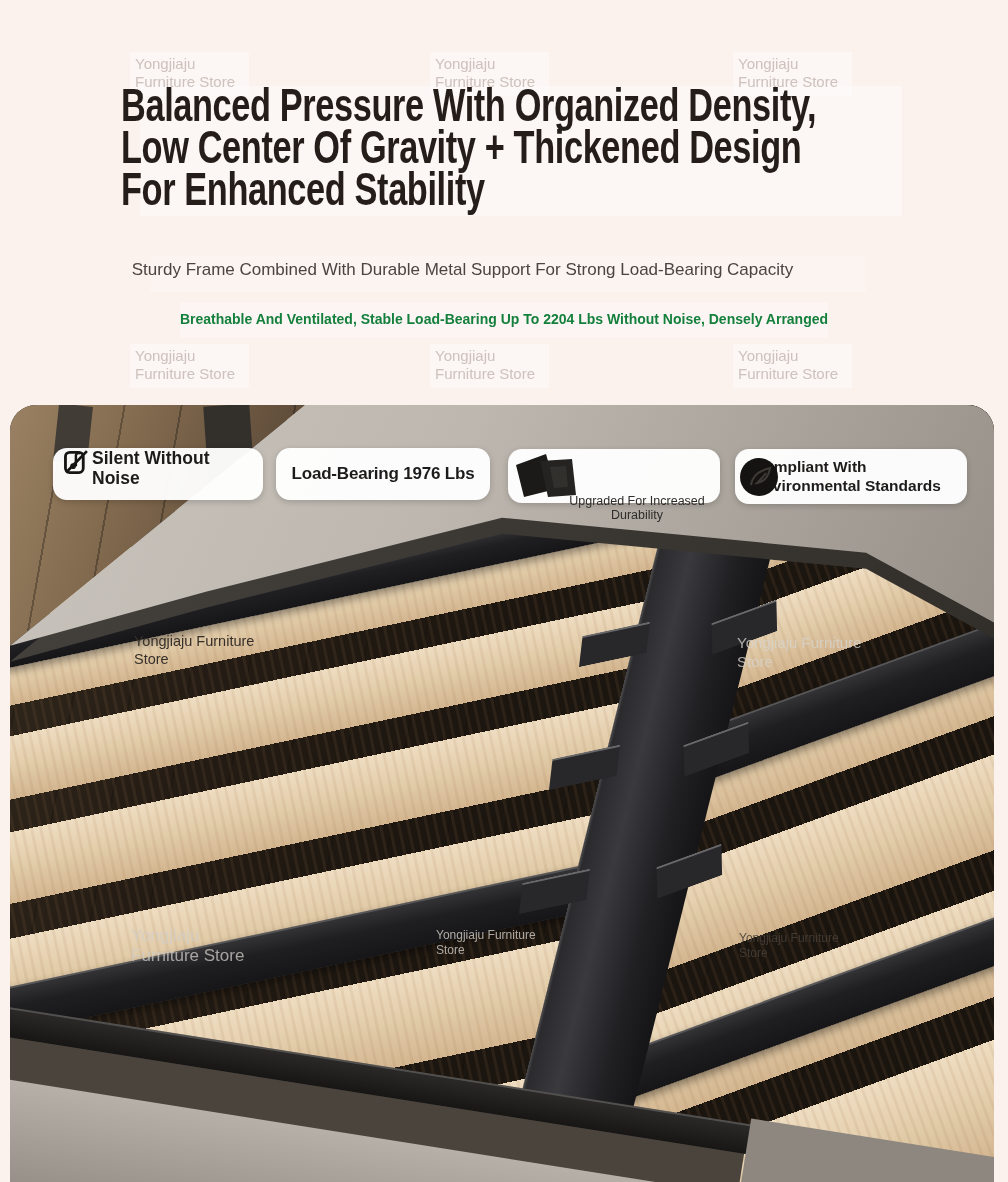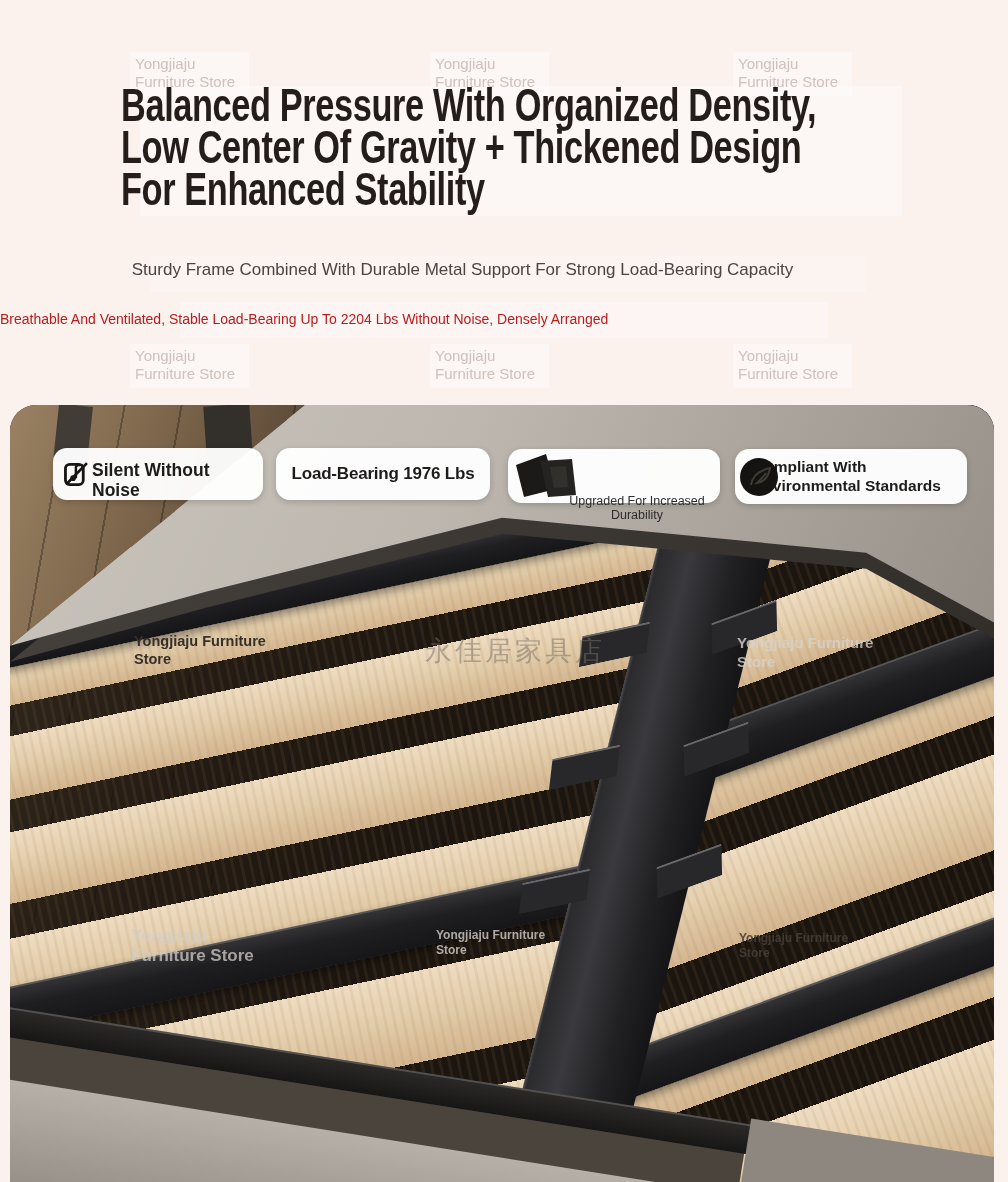--- a/index.html
+++ b/index.html
@@ -17,22 +17,22 @@
   .wm { position:absolute; font-size:15px; line-height:18px; color:#cdc2bd;
         background:rgba(255,255,255,.38); padding:3px 14px 5px 5px; }
   .wm.r1a { left:130px; top:52px; } .wm.r1b { left:430px; top:52px; } .wm.r1c { left:733px; top:52px; }
   .wm.r2a { left:130px; top:344px; } .wm.r2b { left:430px; top:344px; } .wm.r2c { left:733px; top:344px; }
 
   .hero-title { position:absolute; left:121px; top:84px; font-size:47px; line-height:42px;
         font-weight:700; color:#241d19; letter-spacing:-0.5px; white-space:nowrap;
         transform:scaleX(.73); transform-origin:0 0; }
   .hero-subtitle { position:absolute; left:0; top:260px; width:925px; text-align:center;
         font-size:17px; color:#4a4442; }
-  .hero-desc { position:absolute; left:0; top:311px; width:1008px; 
-        font-size:14px; color:#b91c1c; }
+  .hero-desc { position:absolute; left:0; top:311px; width:1008px; text-align:center;
+        font-size:14px; color:#15803d;font-weight:bold; }
 
   
   .photo { position:absolute; left:10px; top:405px; width:984px; height:777px;
         border-radius:26px 26px 0 0; overflow:hidden; background:#2c241d; }
 
   .floor { position:absolute; inset:0;
         background:
           repeating-linear-gradient(100deg, rgba(0,0,0,.28) 0 2px, rgba(0,0,0,0) 2px 56px),
           linear-gradient(110deg,#9a8164 0%,#846c50 10%,#5a4836 25%,#3a2f25 45%,#2c241d 100%); }
 
@@ -96,33 +96,33 @@
         transform:rotate(9deg); transform-origin:left center;
         background:linear-gradient(180deg,#2a2927,#171615);
         border-top:2px solid rgba(255,255,255,.25); }
   .foot-gray  { position:absolute; left:-50px; top:668px; width:820px; height:180px;
         transform:rotate(9deg); transform-origin:left center;
         background:linear-gradient(180deg,#b6b0a8,#948e86 60%,#807a73); }
   .corner-gray-br { position:absolute; right:-30px; bottom:-28px; width:280px; height:70px;
         transform:rotate(9deg); background:#8d8780; }
 
   
-  .pwm { position:absolute; font-weight:700; line-height:1.25; }
+  .pwm { position:absolute; font-weight:400; line-height:1.25; }
   .pwm1 { left:124px; top:227px; font-size:14.5px; color:#37302a; }
   .pwm-cn { left:415px; top:230px; font-size:27px; font-weight:400; letter-spacing:3px;
         color:rgba(120,112,102,.5); }
   .pwm2 { left:727px; top:229px; font-size:15px; color:rgba(214,210,204,.8); }
   .pwm3 { left:121px; top:521px; font-size:17px; line-height:1.15; color:rgba(209,205,200,.75); }
   .pwm4 { left:426px; top:523px; font-size:12px; color:rgba(200,195,188,.85); }
   .pwm5 { left:729px; top:526px; font-size:12px; color:rgba(70,62,54,.9); }
 
   
   .badge { position:absolute; background:rgba(255,255,255,.96); border-radius:14px;
         box-shadow:0 2px 6px rgba(0,0,0,.18); color:#1d1c1b; }
-  .badge-1 { left:43px;  top:43px; width:210px; height:52px; padding:12px 10px;
+  .badge-1 { left:43px;  top:43px; width:210px; height:52px; padding:0 10px;
         font-size:17.5px; font-weight:700; line-height:20px; }
   .badge-1 .icon-mute { float:left; width:27px; height:27px; margin:0 2px 0 0; }
   .badge-2 { left:266px; top:43px; width:214px; height:52px; display:flex;
         align-items:center; justify-content:center; font-size:17px; font-weight:700;
         letter-spacing:-0.2px; }
   .badge-3 { left:498px; top:44px; width:212px; height:54px; }
   .badge-3 .badge-text { position:absolute; left:52px; top:50%; transform:translateY(-50%);
         width:154px; text-align:center; font-size:12.5px; color:#2e2d2c;margin-top:32px; }
   .badge-3 .icon-bracket { position:absolute; left:2px; top:0; width:74px; height:54px; }
   .badge-4 { left:725px; top:44px; width:232px; height:55px; padding:8px 8px 8px 18px;
@@ -201,21 +201,20 @@
 
     <div class="foot-strip"></div>
     <div class="foot-rail"></div>
     <div class="foot-gray"></div>
     <div class="corner-gray-br"></div>
 
     <div class="pwm pwm1">
       <div>Yongjiaju Furniture</div>
       <div>Store</div>
     </div>
-    <div class="pwm pwm-cn">永佳居家具店</div>
     <div class="pwm pwm2">
       <div>Yongjiaju Furniture</div>
       <div>Store</div>
     </div>
     <div class="pwm pwm3">
       <div>Yongjiaju</div>
       <div>Furniture Store</div>
     </div>
     <div class="pwm pwm4">
       <div>Yongjiaju Furniture</div>

